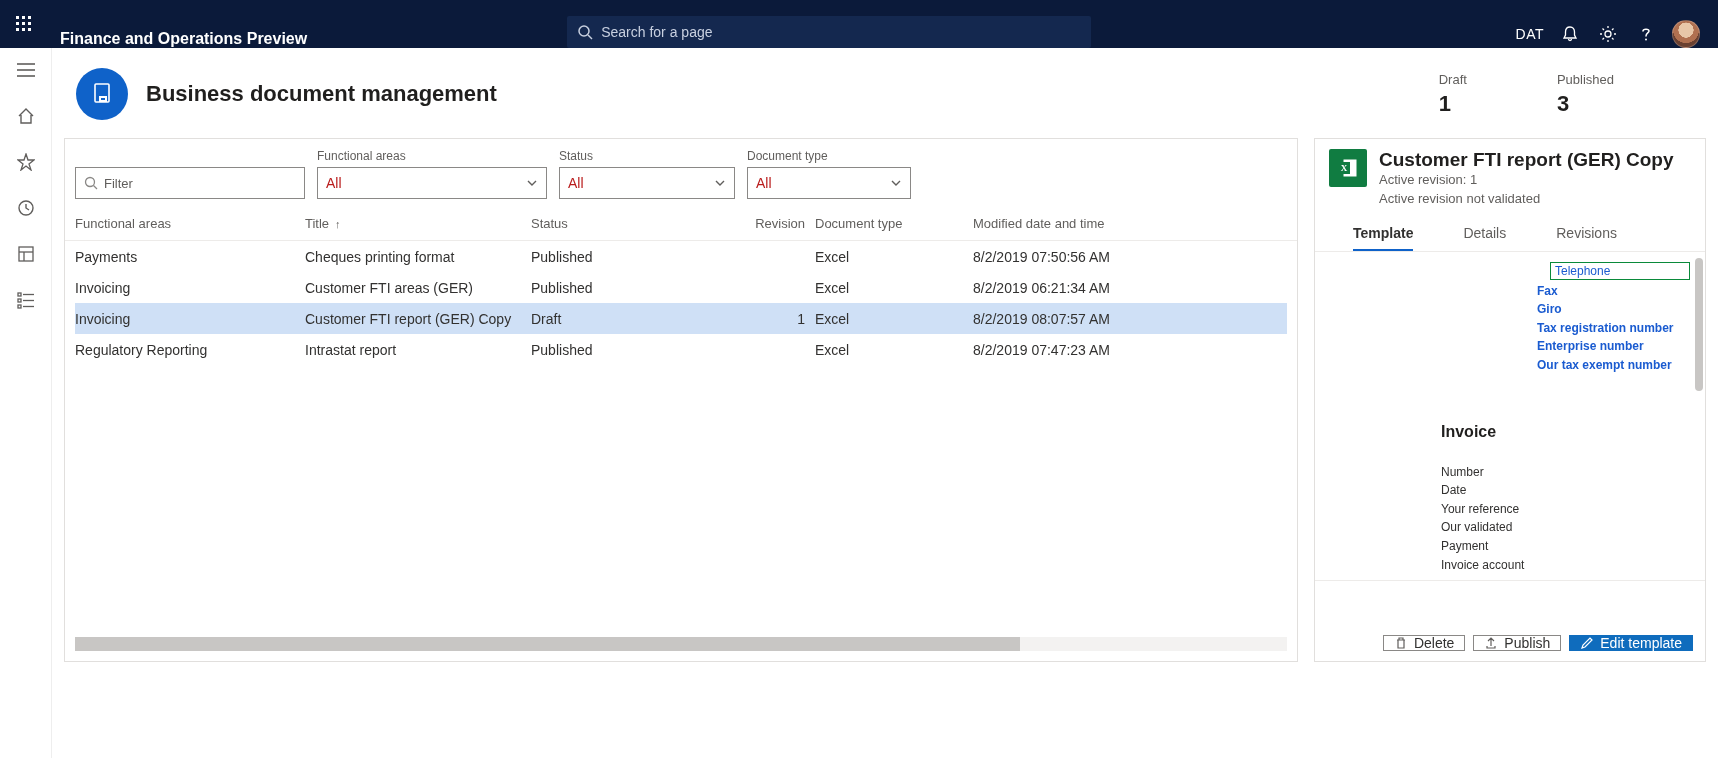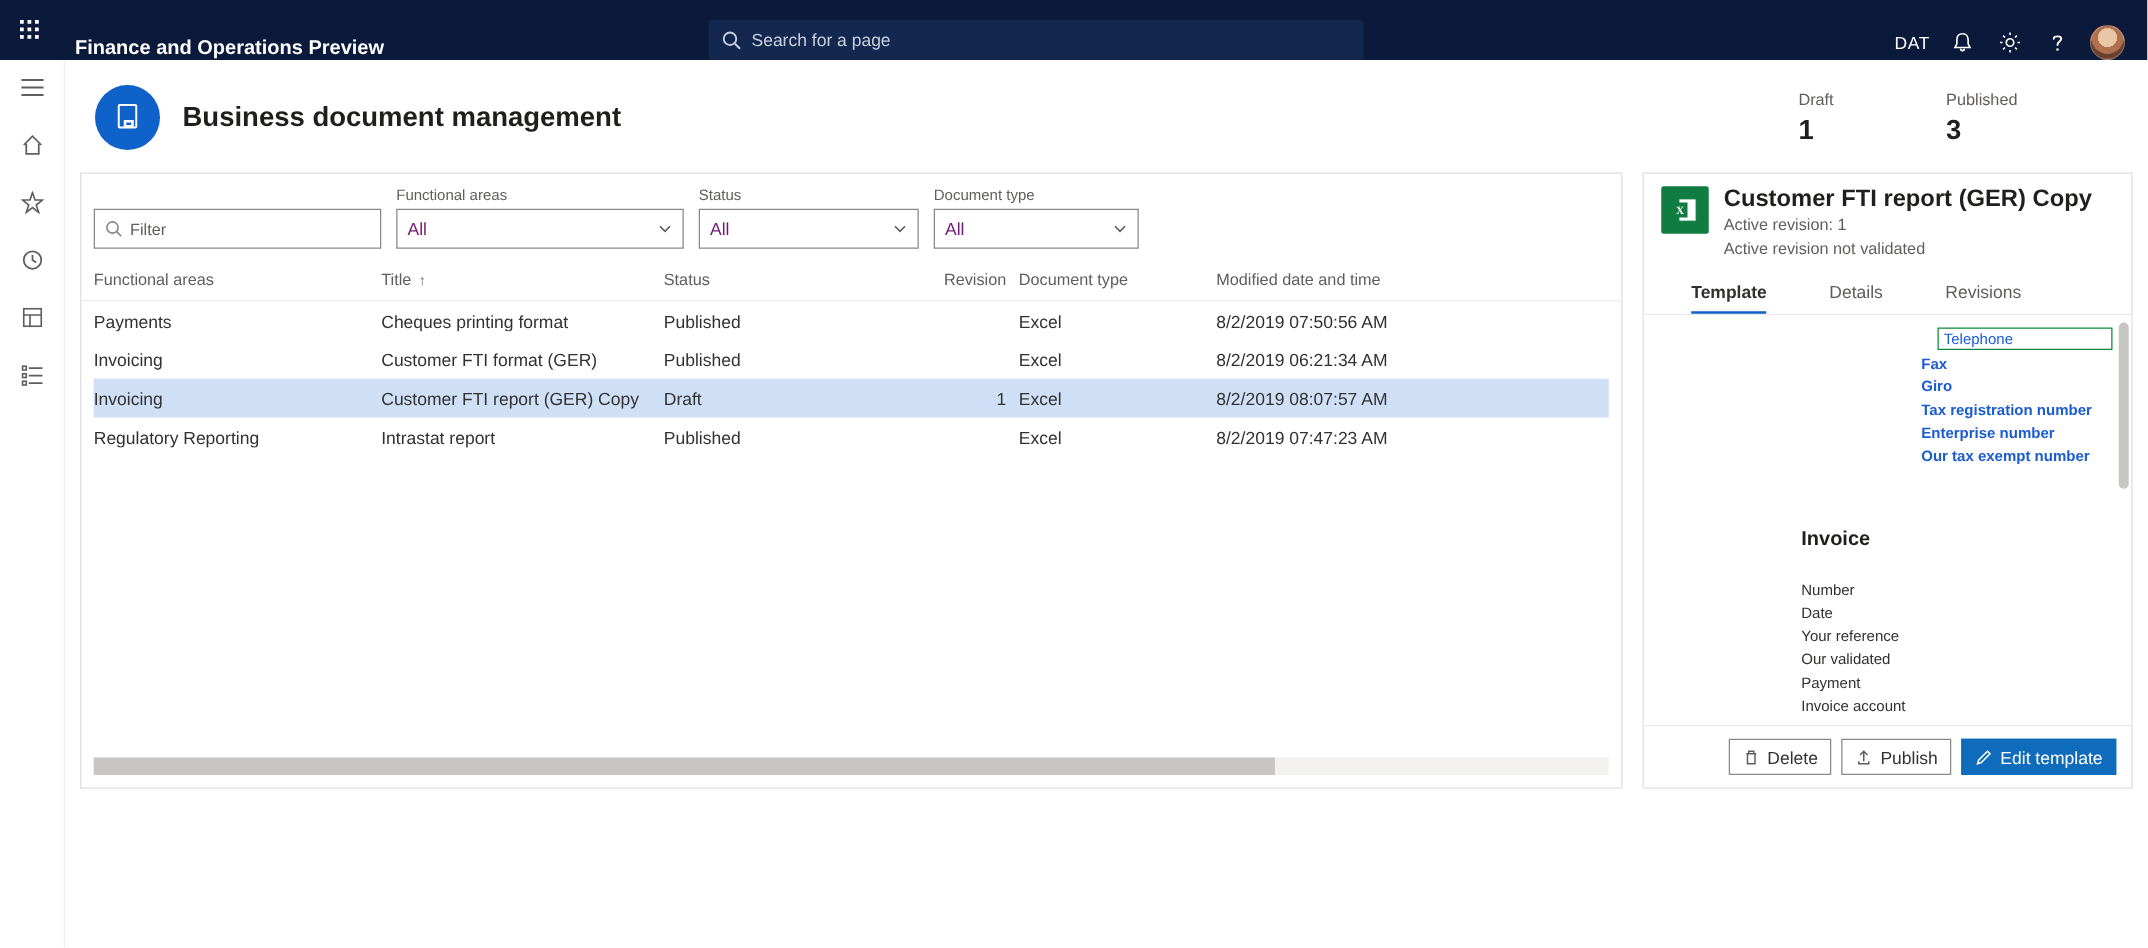--- a/index.html
+++ b/index.html
@@ -34,21 +34,21 @@
 
   .content-row { display: flex; gap: 16px; padding: 0 0 0 0; }
 
   
   .grid-panel { flex: 1; border: 1px solid #e1dfdd; margin-left: 12px; display: flex; flex-direction: column; min-width: 0; }
   .filters-row { display: flex; gap: 12px; align-items: flex-end; padding: 10px 10px 8px 10px; }
   .filter-input { width: 230px; height: 32px; border: 1px solid #8a8886; display: flex; align-items: center; padding: 0 8px; color: #605e5c; }
   .filter-input svg { margin-right: 6px; }
   .combo-wrap { display: flex; flex-direction: column; }
   .combo-label { font-size: 12px; color: #605e5c; margin-bottom: 4px; }
-  .combo { height: 32px; border: 1px solid #8a8886; display: flex; align-items: center; justify-content: space-between; padding: 0 8px; font-size: 14px; color: #701a75; }
+  .combo { height: 32px; border: 1px solid #8a8886; display: flex; align-items: center; justify-content: space-between; padding: 0 8px; font-size: 14px; color: #b91c1c; }
   .combo.w1 { width: 230px; }
   .combo.w2 { width: 176px; }
   .combo.w3 { width: 164px; }
 
   .grid-head { display: flex; border-bottom: 1px solid #edebe9; font-weight: 400; color: #605e5c; font-size: 13px; padding: 0 10px; height: 34px; align-items: center; }
   .gh-sort { font-size: 11px; margin-left: 6px; color: #605e5c; }
   .col-func { width: 230px; }
   .col-title { width: 226px; }
   .col-status { width: 220px; }
   .col-rev { width: 54px; text-align: right; }
@@ -77,21 +77,21 @@
   .preview-wrap { flex: 1; overflow: auto; padding: 8px 6px 0 14px; position: relative; }
   .preview-scroll { position: absolute; right: 2px; top: 6px; bottom: 6px; width: 8px; background: transparent; }
   .preview-scroll .bar { position: absolute; left: 0; right: 0; top: 0; height: 42%; background: #c8c6c4; border-radius: 4px; }
   .tpl-page { border: 0px solid #ddd; min-height: 320px; background: #fff; padding: 2px 10px 6px 100px; position: relative; }
   .tel-box { position: absolute; left: 221px; top: 2px; width: 140px; height: 18px; border: 1px solid #0a8a3a; font-size: 12px; color: #1a5bd0; padding-left: 4px; display: flex; align-items: center; }
   .blue-line { font-size: 12px; color: #1a5bd0; font-weight: 600; margin-left: 108px; line-height: 1.55; }
   .inv-title { font-size: 16px; font-weight: 700; margin: 48px 0 22px 12px; color: #201f1e; }
   .inv-field { font-size: 12px; color: #323130; margin-left: 12px; line-height: 1.55; }
 
   .dp-actions { display: flex; gap: 8px; justify-content: flex-end; padding: 10px 12px; border-top: 1px solid #edebe9; }
-  .btn { height: 29px; border: 1px solid #8a8886; background: #fff; display: flex; align-items: center; padding: 0 10px; font-size: 14px; gap: 6px; cursor: pointer; }
+  .btn { height: 16px; border: 1px solid #8a8886; background: #fff; display: flex; align-items: center; padding: 0 10px; font-size: 14px; gap: 6px; cursor: pointer; margin-top: 44px; }
   .btn.primary { background: #0f6cbd; color: #fff; border-color: #0f6cbd; }
 
   svg { display: block; }
 </style>
 </head>
 <body>
 
 <div class="topbar">
   <div class="waffle">
     <svg width="16" height="16" viewBox="0 0 16 16">
@@ -271,21 +271,21 @@
             <div class="row">
               <div class="col-func">Payments</div>
               <div class="col-title">Cheques printing format</div>
               <div class="col-status">Published</div>
               <div class="col-rev"></div>
               <div class="col-doctype">Excel</div>
               <div class="col-mod">8/2/2019 07:50:56 AM</div>
             </div>
             <div class="row">
               <div class="col-func">Invoicing</div>
-              <div class="col-title">Customer FTI format (GER)</div>
+              <div class="col-title">Customer FTI areas (GER)</div>
               <div class="col-status">Published</div>
               <div class="col-rev"></div>
               <div class="col-doctype">Excel</div>
               <div class="col-mod">8/2/2019 06:21:34 AM</div>
             </div>
             <div class="row sel">
               <div class="col-func">Invoicing</div>
               <div class="col-title">Customer FTI report (GER) Copy</div>
               <div class="col-status">Draft</div>
               <div class="col-rev">1</div>

